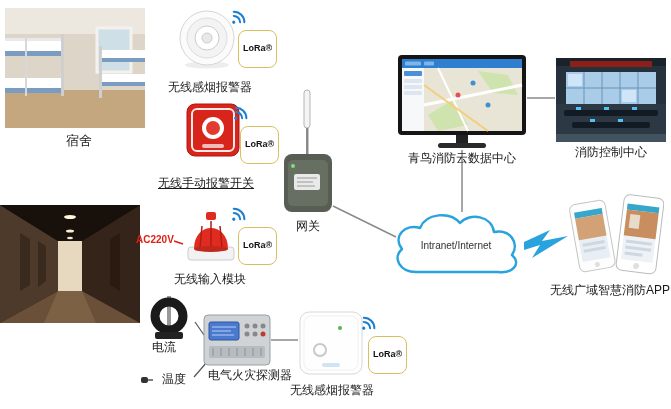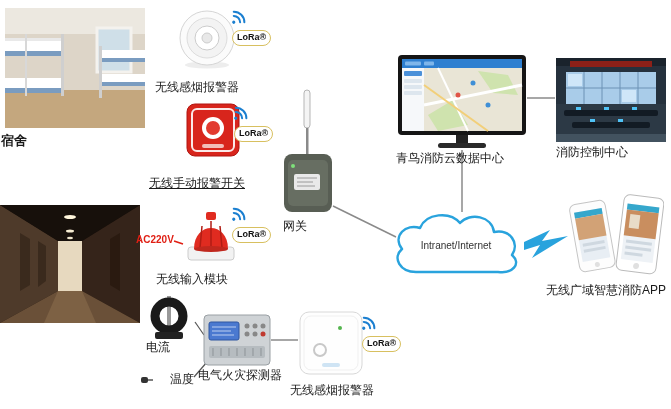--- a/index.html
+++ b/index.html
@@ -1,35 +1,35 @@
 <!DOCTYPE html>
 <html><head>
 <meta charset="utf-8">
 <style>
   html,body{margin:0;padding:0;background:#fff;}
   body{font-family:"Liberation Sans","DejaVu Sans",sans-serif;}
   #canvas{position:relative;width:671px;height:409px;background:#fff;overflow:hidden;}
   .abs{position:absolute;}
-  .lbl{position:absolute;font-size:12px;color:#1a1a1a;line-height:1.25;}
-  #lbl-dorm{left:1px;top:133px;width:140px;font-size:13px;font-weight:bold;}
+  .lbl{position:absolute;font-size:12px;color:#1a1a1a;text-align:center;line-height:1.25;}
+  #lbl-dorm{left:9px;top:133px;width:140px;font-size:13px;}
   #lbl-public{left:0;top:337px;width:140px;font-size:13px;}
   #lbl-smoke{left:155px;top:80px;width:110px;}
   #lbl-manual{left:149px;top:176px;width:114px;text-decoration:underline;}
   #lbl-sound{left:156px;top:272px;width:108px;}
   #lbl-gateway{left:283px;top:219px;width:50px;}
   #lbl-current{left:146px;top:340px;width:36px;}
-  #lbl-temp{left:154px;top:372px;width:40px;text-align:right;}
+  #lbl-temp{left:154px;top:372px;width:40px;text-align:center;}
   #lbl-detector{left:198px;top:368px;width:104px;}
   #lbl-module{left:290px;top:383px;width:84px;}
   #lbl-datacenter{left:396px;top:151px;width:132px;}
   #lbl-control{left:556px;top:145px;width:110px;}
   #lbl-app{left:546px;top:283px;width:128px;}
   #cloud-text{left:398px;top:240px;width:116px;font-size:10px;color:#333;text-align:center;position:absolute;z-index:3;}
   #ac220v{left:136px;top:234px;position:absolute;color:#e01f14;font-weight:bold;font-size:10px;z-index:2;}
-  .lora{position:absolute;z-index:3;font-size:9px;font-weight:bold;color:#111;background:#fff;border:1px solid #d8c060;border-radius:8px;padding:2px 4px;line-height:1.1;}
+  .lora{position:absolute;z-index:3;font-size:9px;font-weight:bold;color:#111;background:#fff;border:1px solid #d8c060;border-radius:8px;padding:13px 4px;line-height:1.1;margin-left:6px;}
   #lora-smoke{left:232px;top:30px;}
   #lora-manual{left:234px;top:126px;}
   #lora-sound{left:232px;top:227px;}
   #lora-module{left:362px;top:336px;}
   .wifi{position:absolute;width:24px;height:24px;z-index:2;}
   #wifi-smoke{left:226px;top:6px;}
   #wifi-manual{left:228px;top:102px;}
   #wifi-sound{left:226px;top:203px;}
   #wifi-module{left:356px;top:312px;}
   svg{display:block;}

